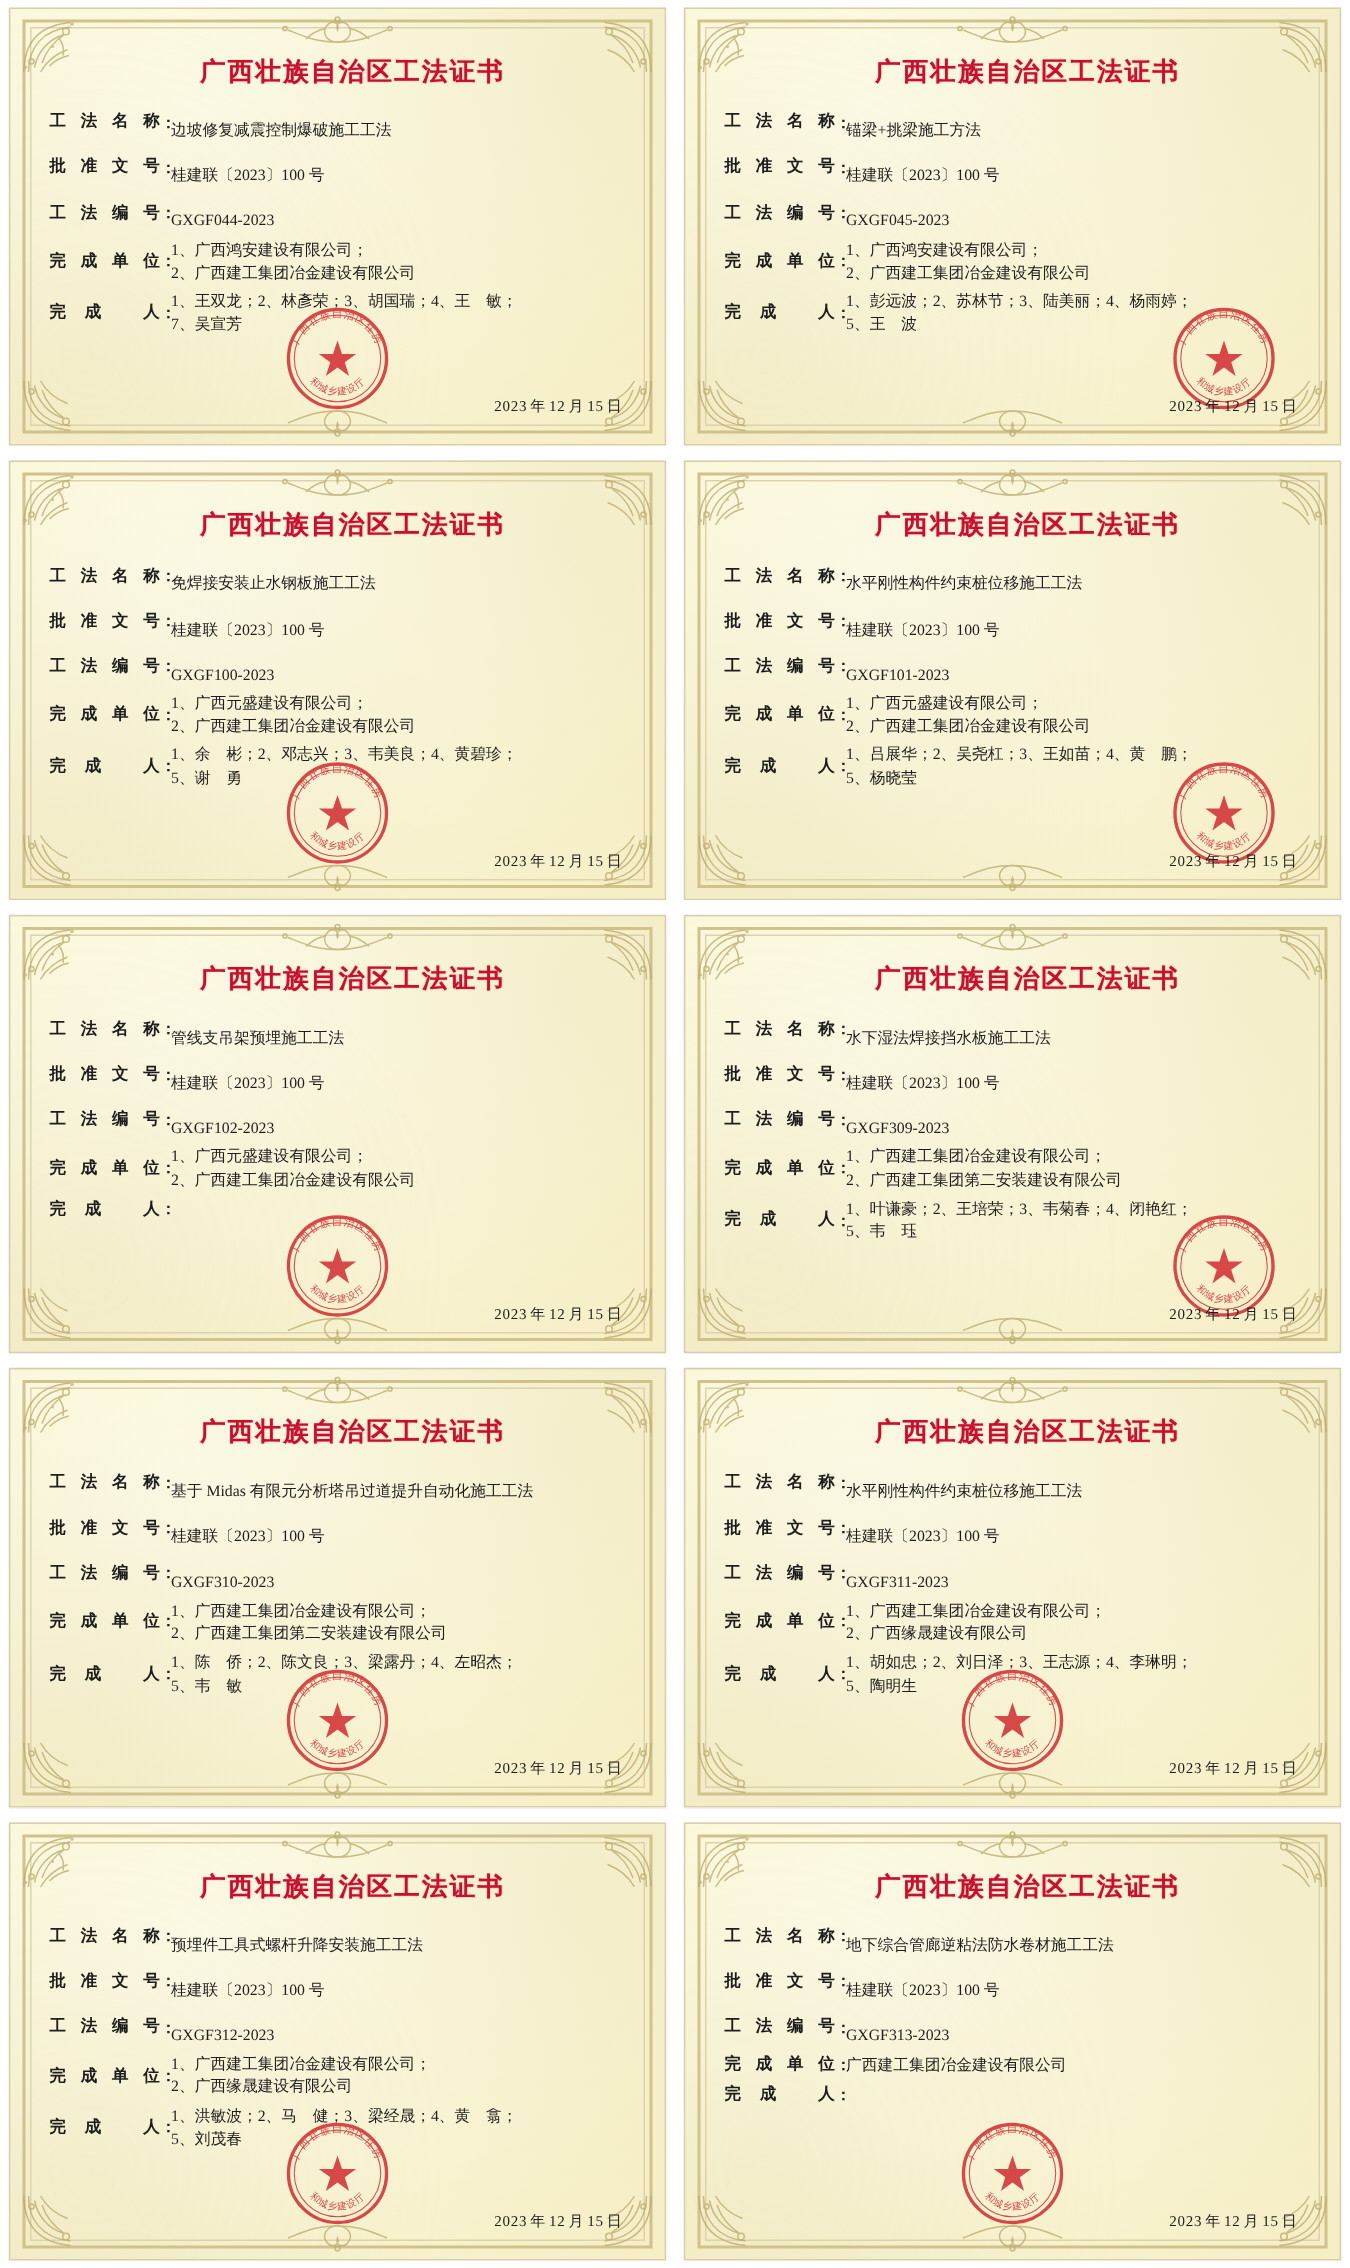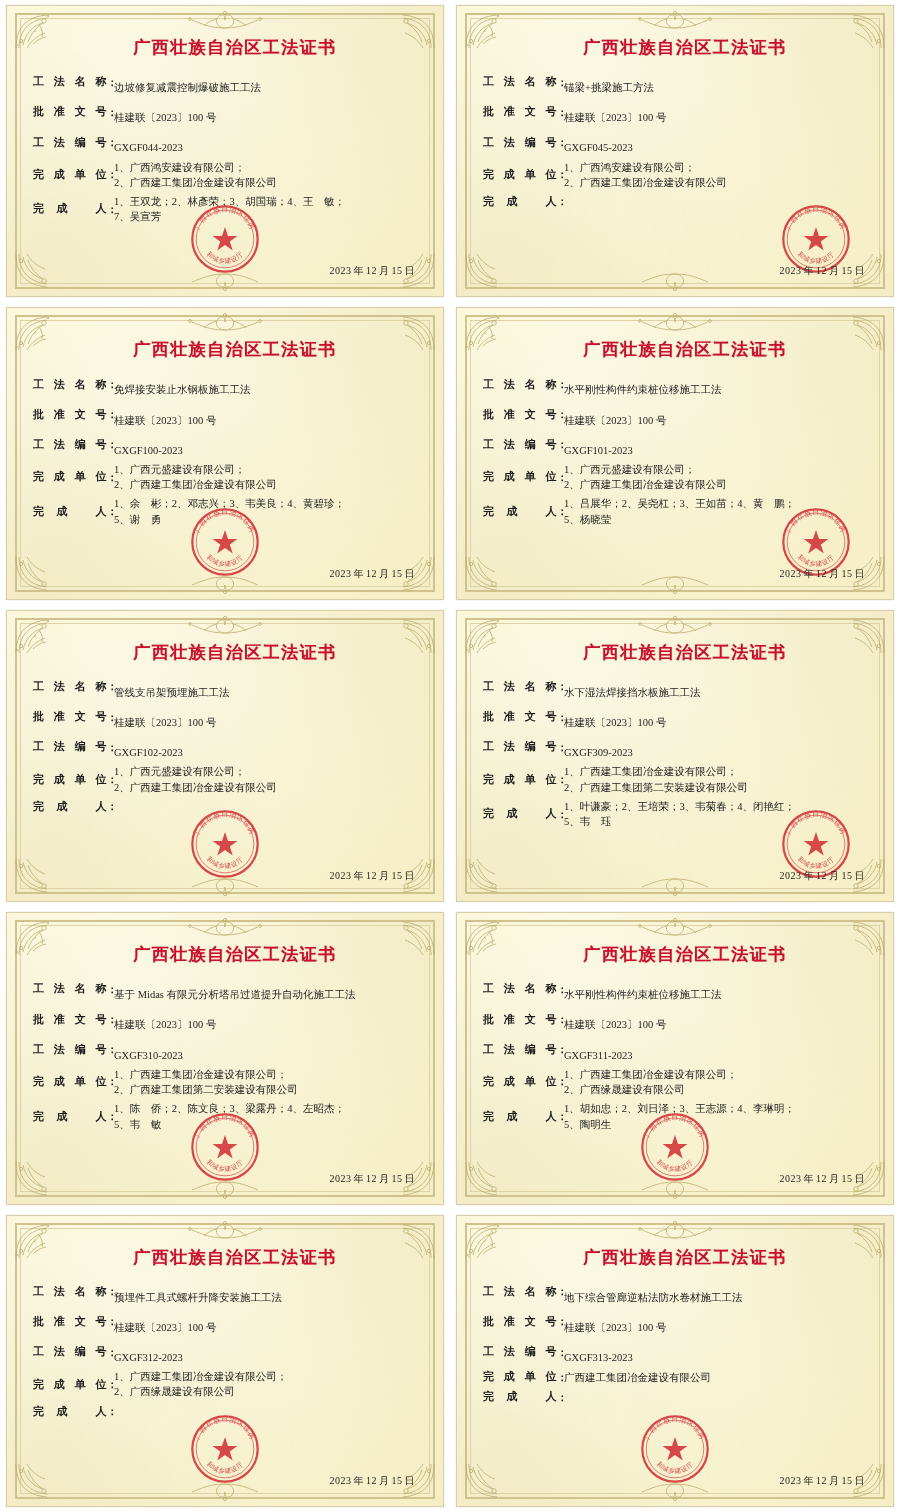--- a/index.html
+++ b/index.html
@@ -434,20 +434,24 @@
           <span class="label">完成单位</span>
           <span class="colon">：</span>
           <span class="value">
               <span class="line">1、广西鸿安建设有限公司；</span>
               <span class="line">2、广西建工集团冶金建设有限公司</span>
             </span>
         </div>
         <div class="row">
           <span class="label">完成 人</span>
           <span class="colon">：</span>
+          <span class="value">
+              <span class="line">1、彭远波；2、苏林节；3、陆美丽；4、杨雨婷；</span>
+              <span class="line">5、王　波</span>
+            </span>
         </div>
       </div>
 
       <div class="seal offset-right">
         <svg viewBox="0 0 100 100">
           <defs>
             <path id="sealArcTop" d="M 18,50 A 32,32 0 0 1 82,50"></path>
             <path id="sealArcBottom" d="M 22,50 A 28,28 0 0 0 78,50"></path>
           </defs>
           <g opacity="0.82">
@@ -1469,20 +1473,24 @@
           <span class="label">完成单位</span>
           <span class="colon">：</span>
           <span class="value">
               <span class="line">1、广西建工集团冶金建设有限公司；</span>
               <span class="line">2、广西缘晟建设有限公司</span>
             </span>
         </div>
         <div class="row">
           <span class="label">完成 人</span>
           <span class="colon">：</span>
+          <span class="value">
+              <span class="line">1、洪敏波；2、马　健；3、梁经晟；4、黄　翕；</span>
+              <span class="line">5、刘茂春</span>
+            </span>
         </div>
       </div>
 
       <div class="seal">
         <svg viewBox="0 0 100 100">
           <defs>
             <path id="sealArcTop" d="M 18,50 A 32,32 0 0 1 82,50"></path>
             <path id="sealArcBottom" d="M 22,50 A 28,28 0 0 0 78,50"></path>
           </defs>
           <g opacity="0.82">

